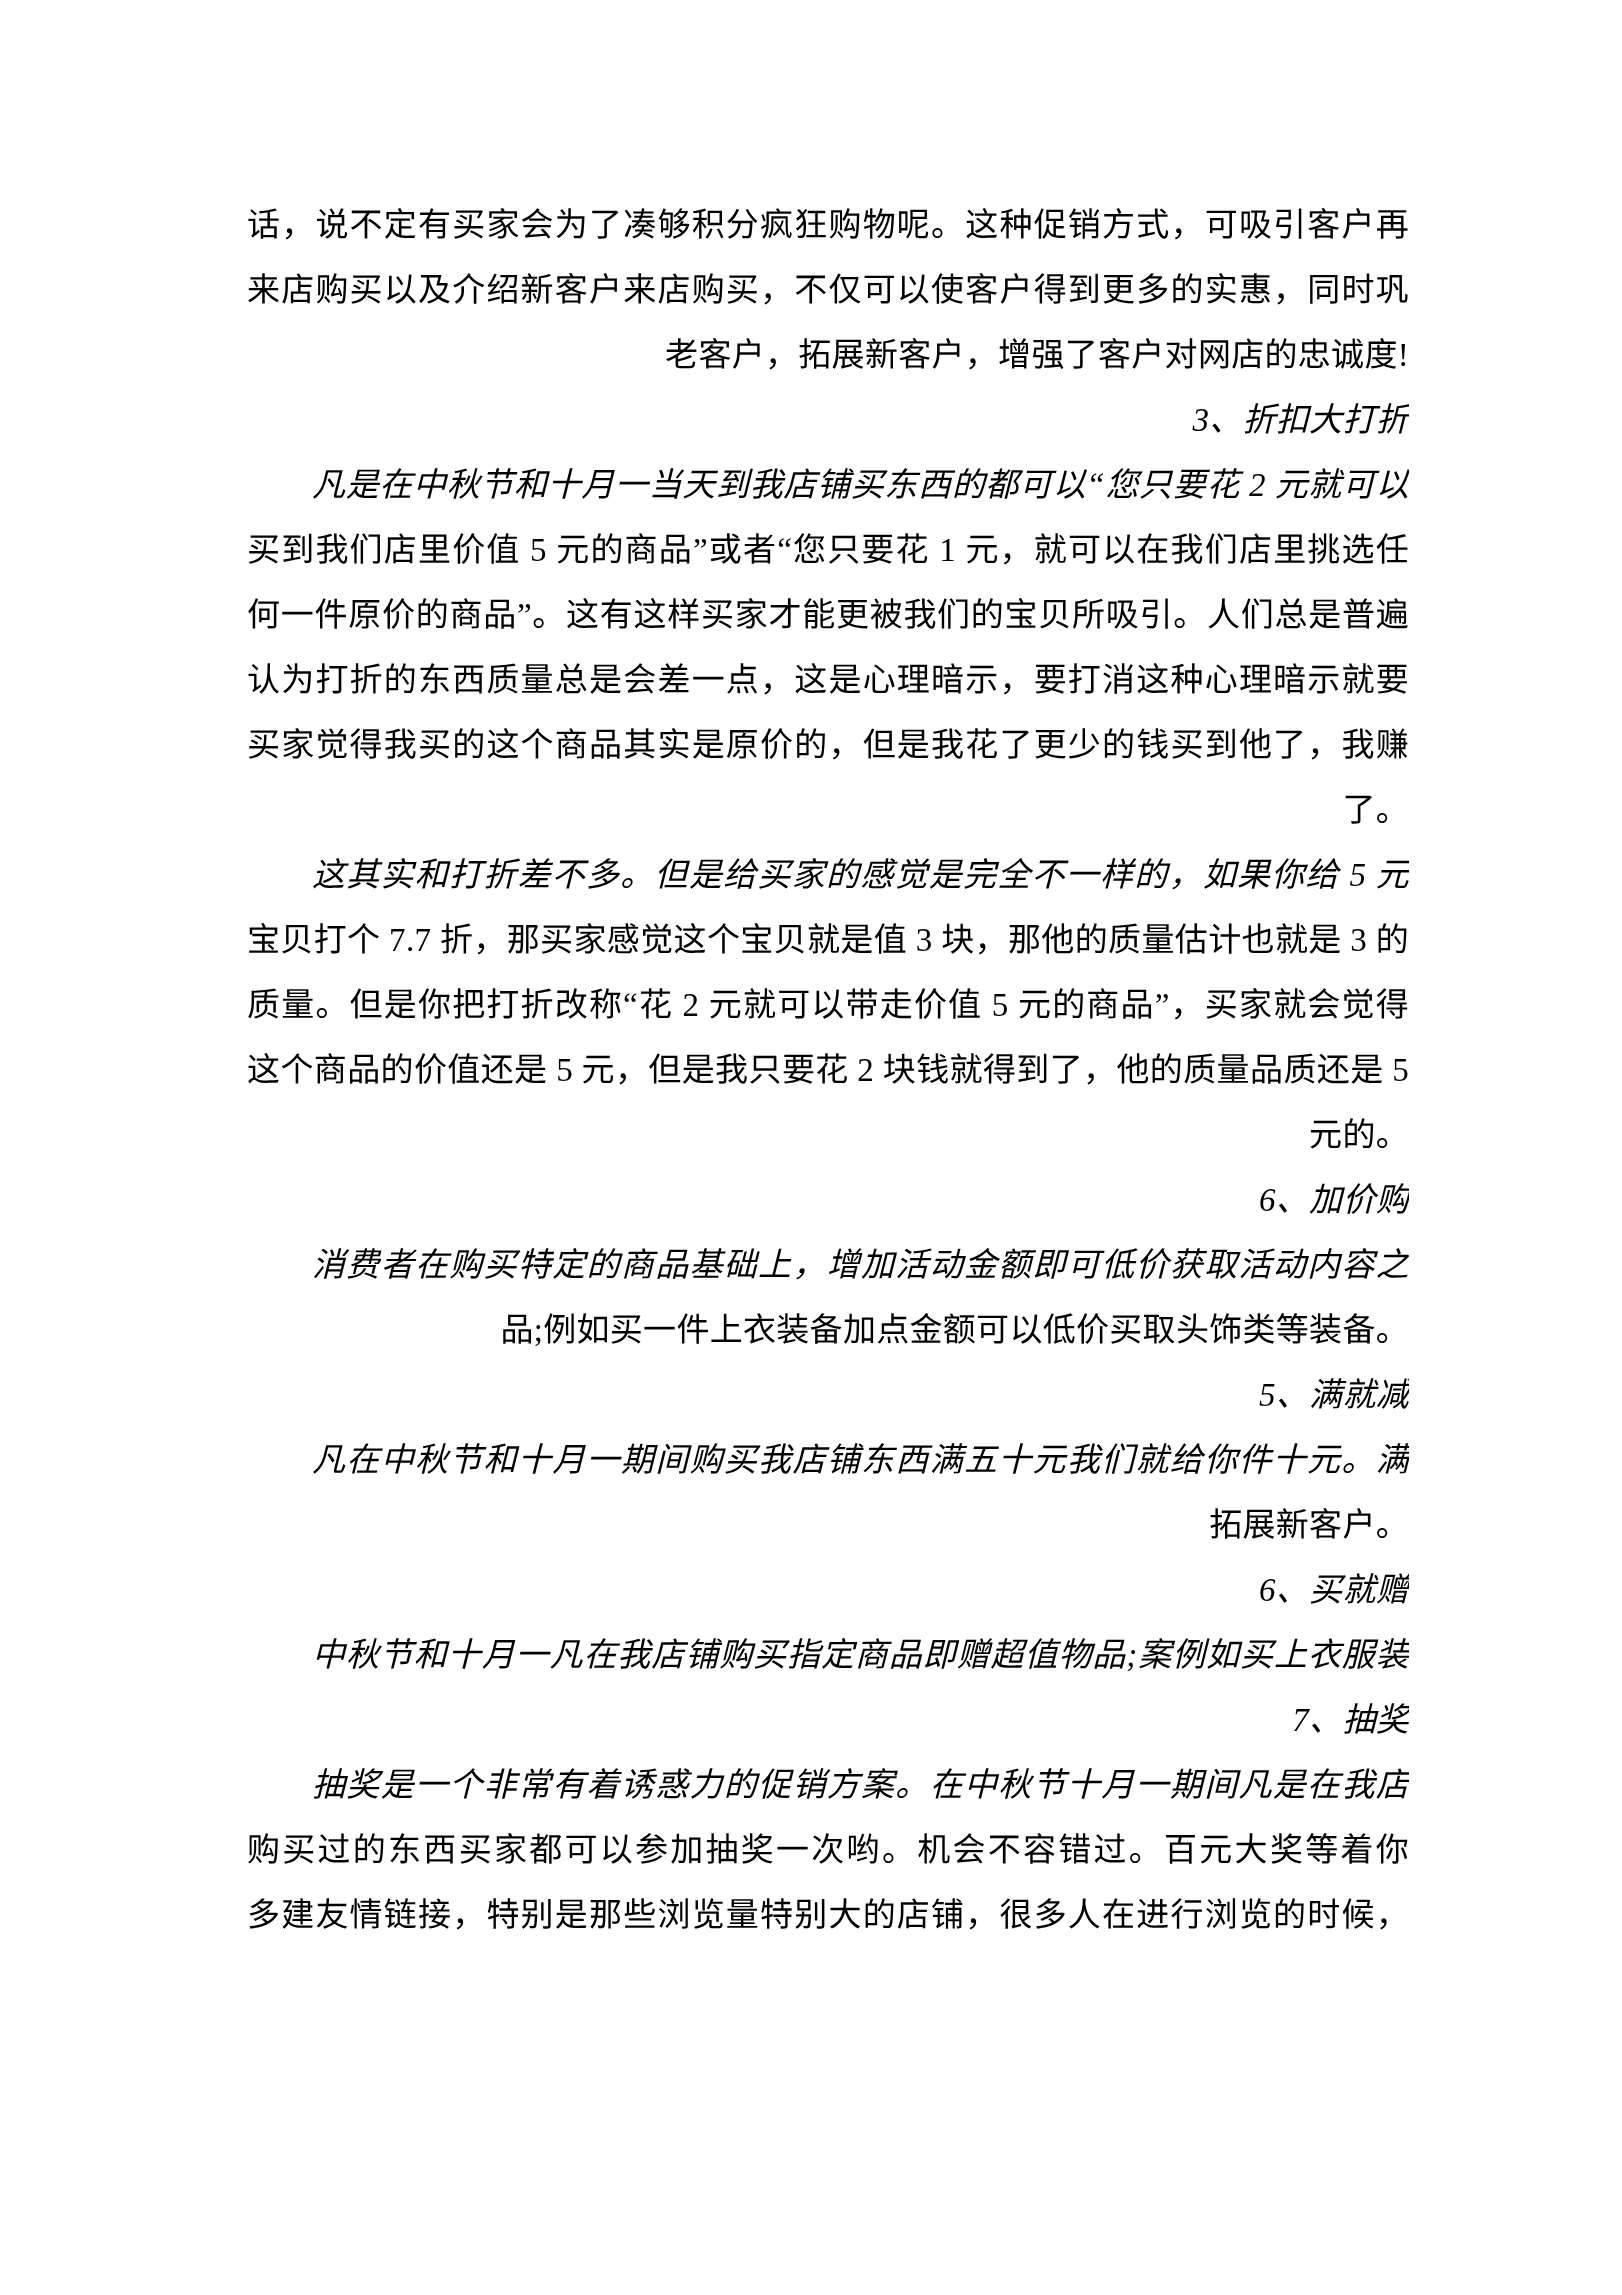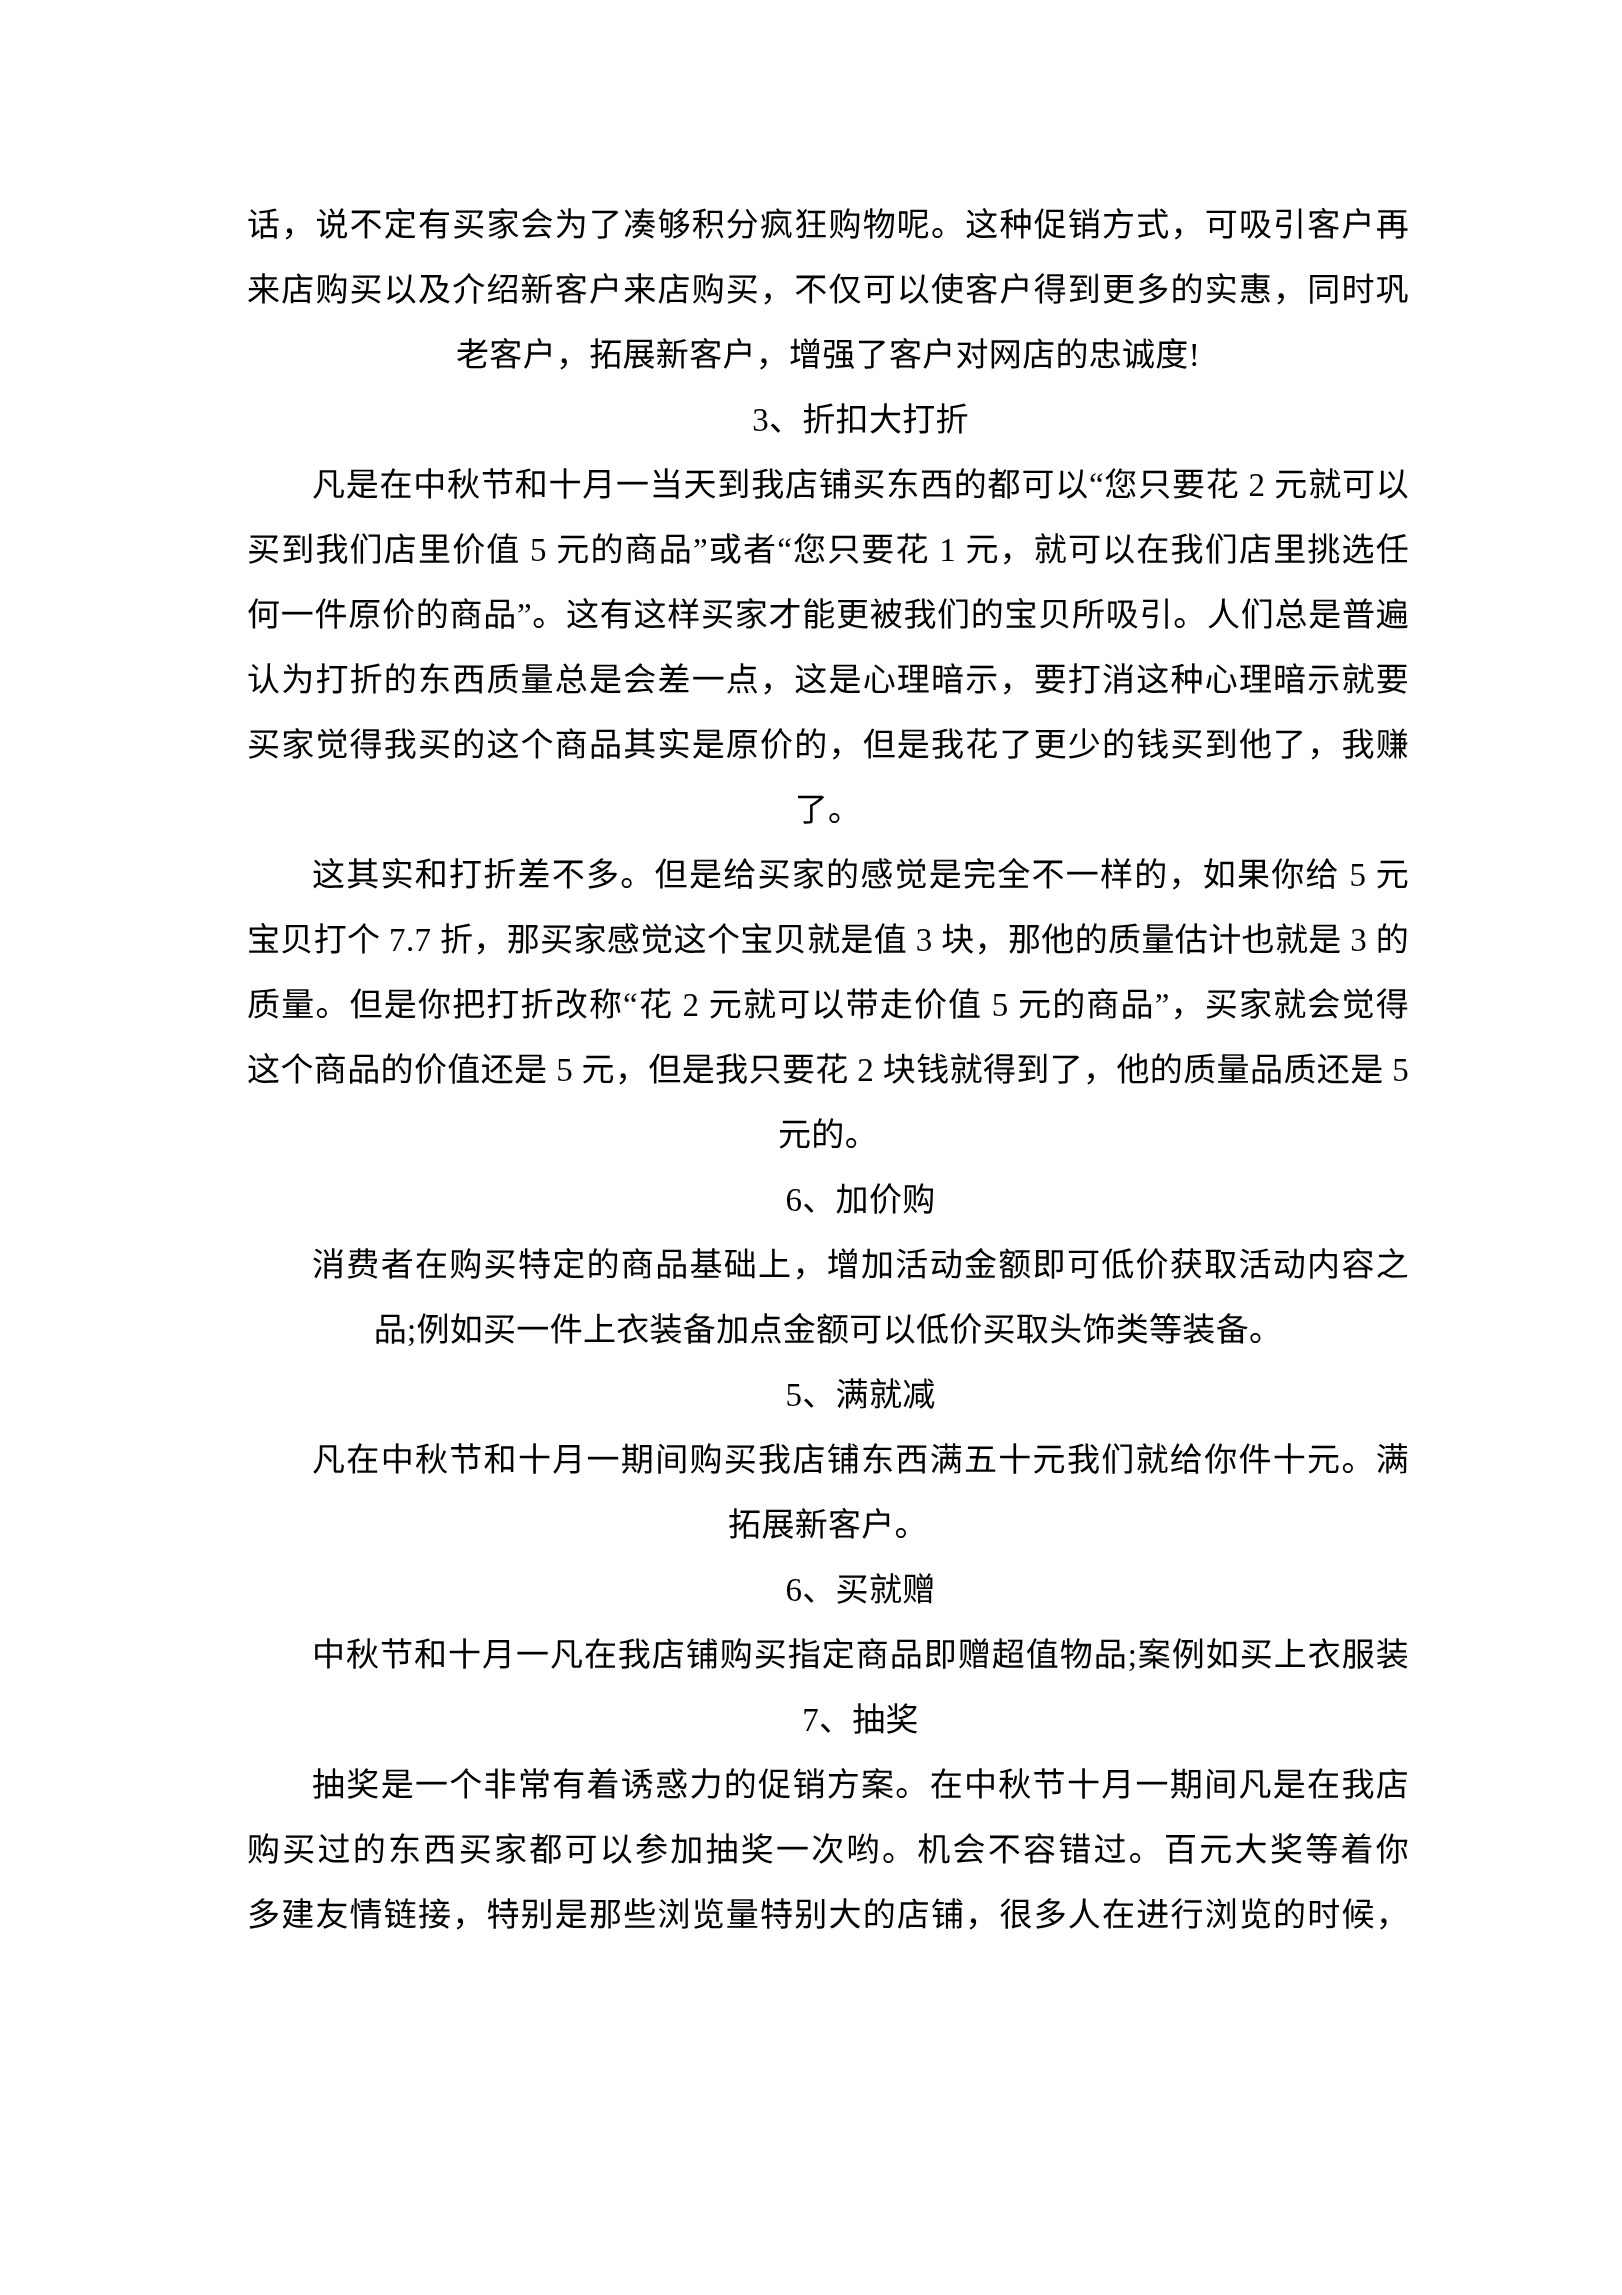--- a/index.html
+++ b/index.html
@@ -20,31 +20,32 @@
     overflow: hidden;
   }
   .text-body {
     width: 100%;
   }
   .line {
     font-size: 33px;
     line-height: 65px;
     height: 65px;
     overflow: hidden;
-    text-align: center;
+    text-align: right;
     letter-spacing: 0.3px;
     word-break: break-all;
   }
   .line.fill {
     text-align: justify;
     text-align-last: justify;
     text-justify: inter-ideograph;
   }
   .line.indent {
     padding-left: 65px; 
+    font-style: italic;
   }
 </style>
 </head>
 <body>
 
 <div class="page">
   <div class="text-body">
 
   <div class="line fill">话，说不定有买家会为了凑够积分疯狂购物呢。这种促销方式，可吸引客户再次</div>
       <div class="line fill">来店购买以及介绍新客户来店购买，不仅可以使客户得到更多的实惠，同时巩固</div>

